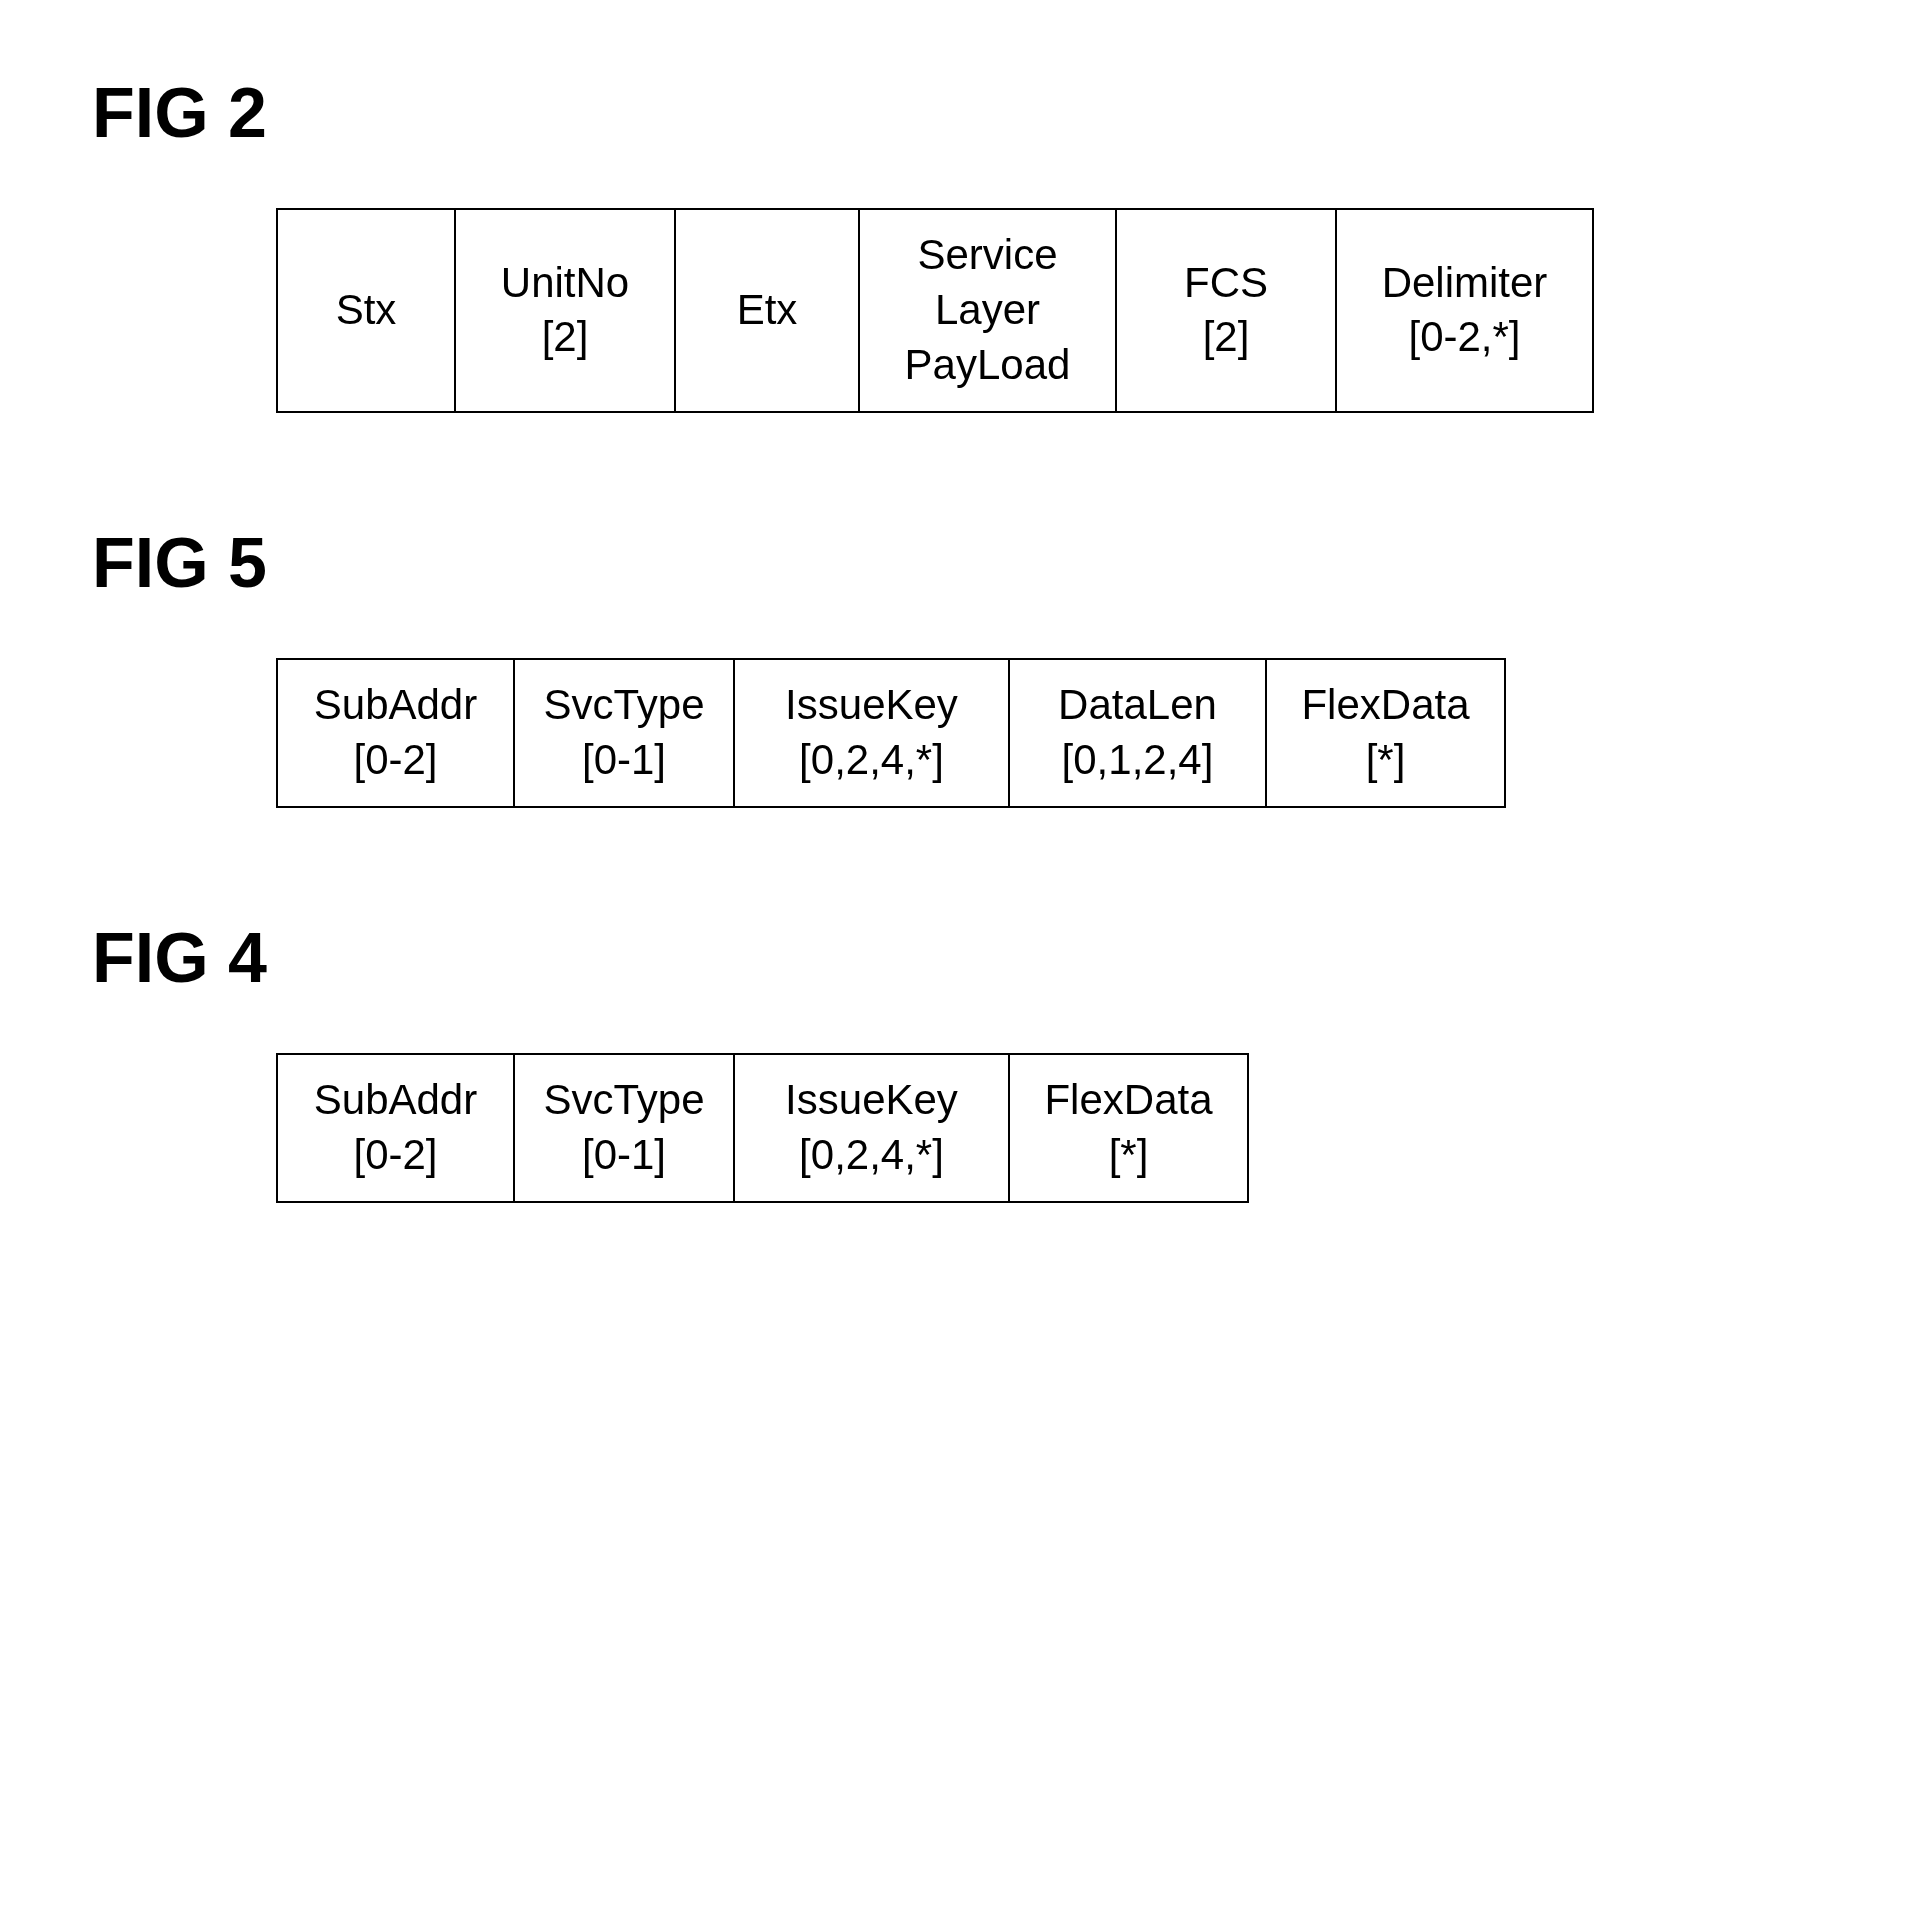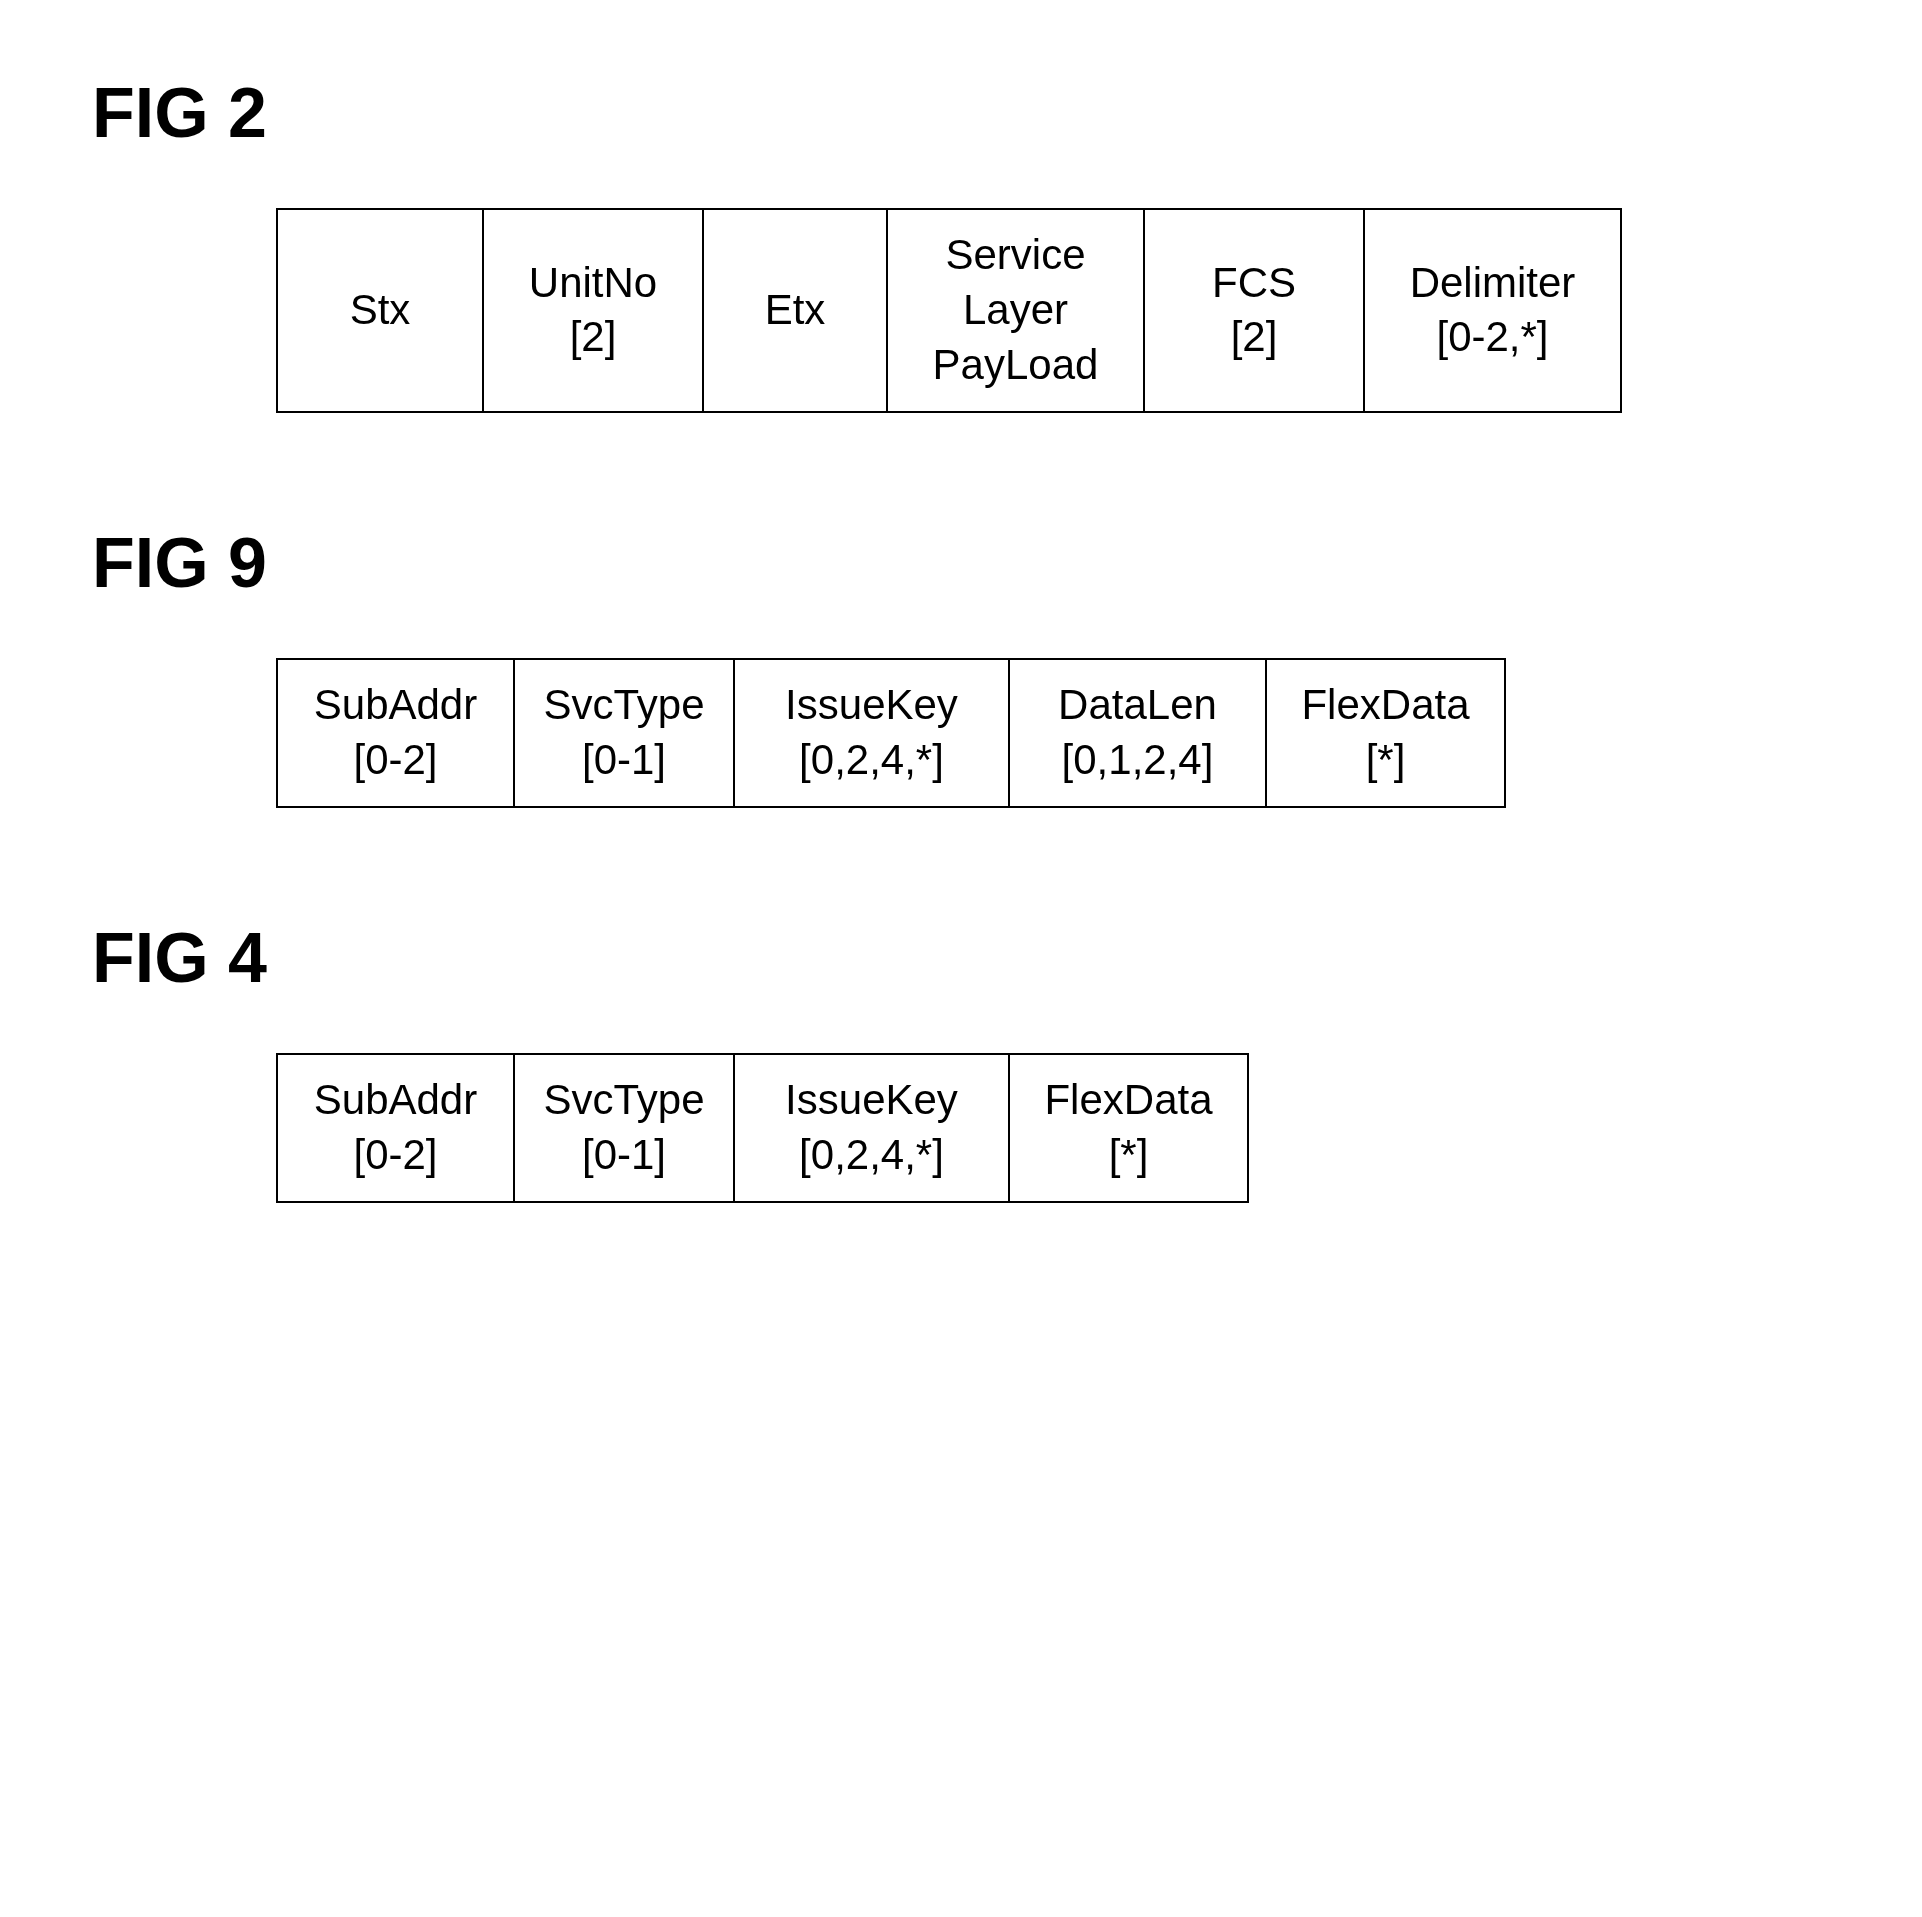--- a/index.html
+++ b/index.html
@@ -40,21 +40,21 @@
       justify-content: center;
       text-align: center;
       padding: 18.4px 27.5px;
       font-size: 42px;
       font-family: 'Arial', sans-serif;
       line-height: 1.3;
       min-height: 147px;
     }
 
     
-    .fig2-stx { width: 208px; }
+    .fig2-stx { width: 180px; }
     .fig2-unitno { width: 220px; }
     .fig2-service { width: 257px; }
     .fig2-etx { width: 184px; }
     .fig2-fcs { width: 220px; }
     .fig2-delimiter { width: 257px; }
 
     
     .fig3-subaddr { width: 239px; }
     .fig3-svctype { width: 220px; }
     .fig3-issuekey { width: 275px; }
@@ -93,21 +93,21 @@
     <div class="cell fig2-fcs">
       <span>FCS<br>[2]</span>
     </div>
     <div class="cell fig2-delimiter">
       <span>Delimiter<br>[0-2,*]</span>
     </div>
   </div>
 </div>
 
 <div class="figure-section">
-  <div class="figure-title">FIG 9</div>
+  <div class="figure-title">FIG 5</div>
   <div class="table-container">
     <div class="cell fig3-subaddr">
       <span>SubAddr<br>[0-2]</span>
     </div>
     <div class="cell fig3-svctype">
       <span>SvcType<br>[0-1]</span>
     </div>
     <div class="cell fig3-issuekey">
       <span>IssueKey<br>[0,2,4,*]</span>
     </div>

